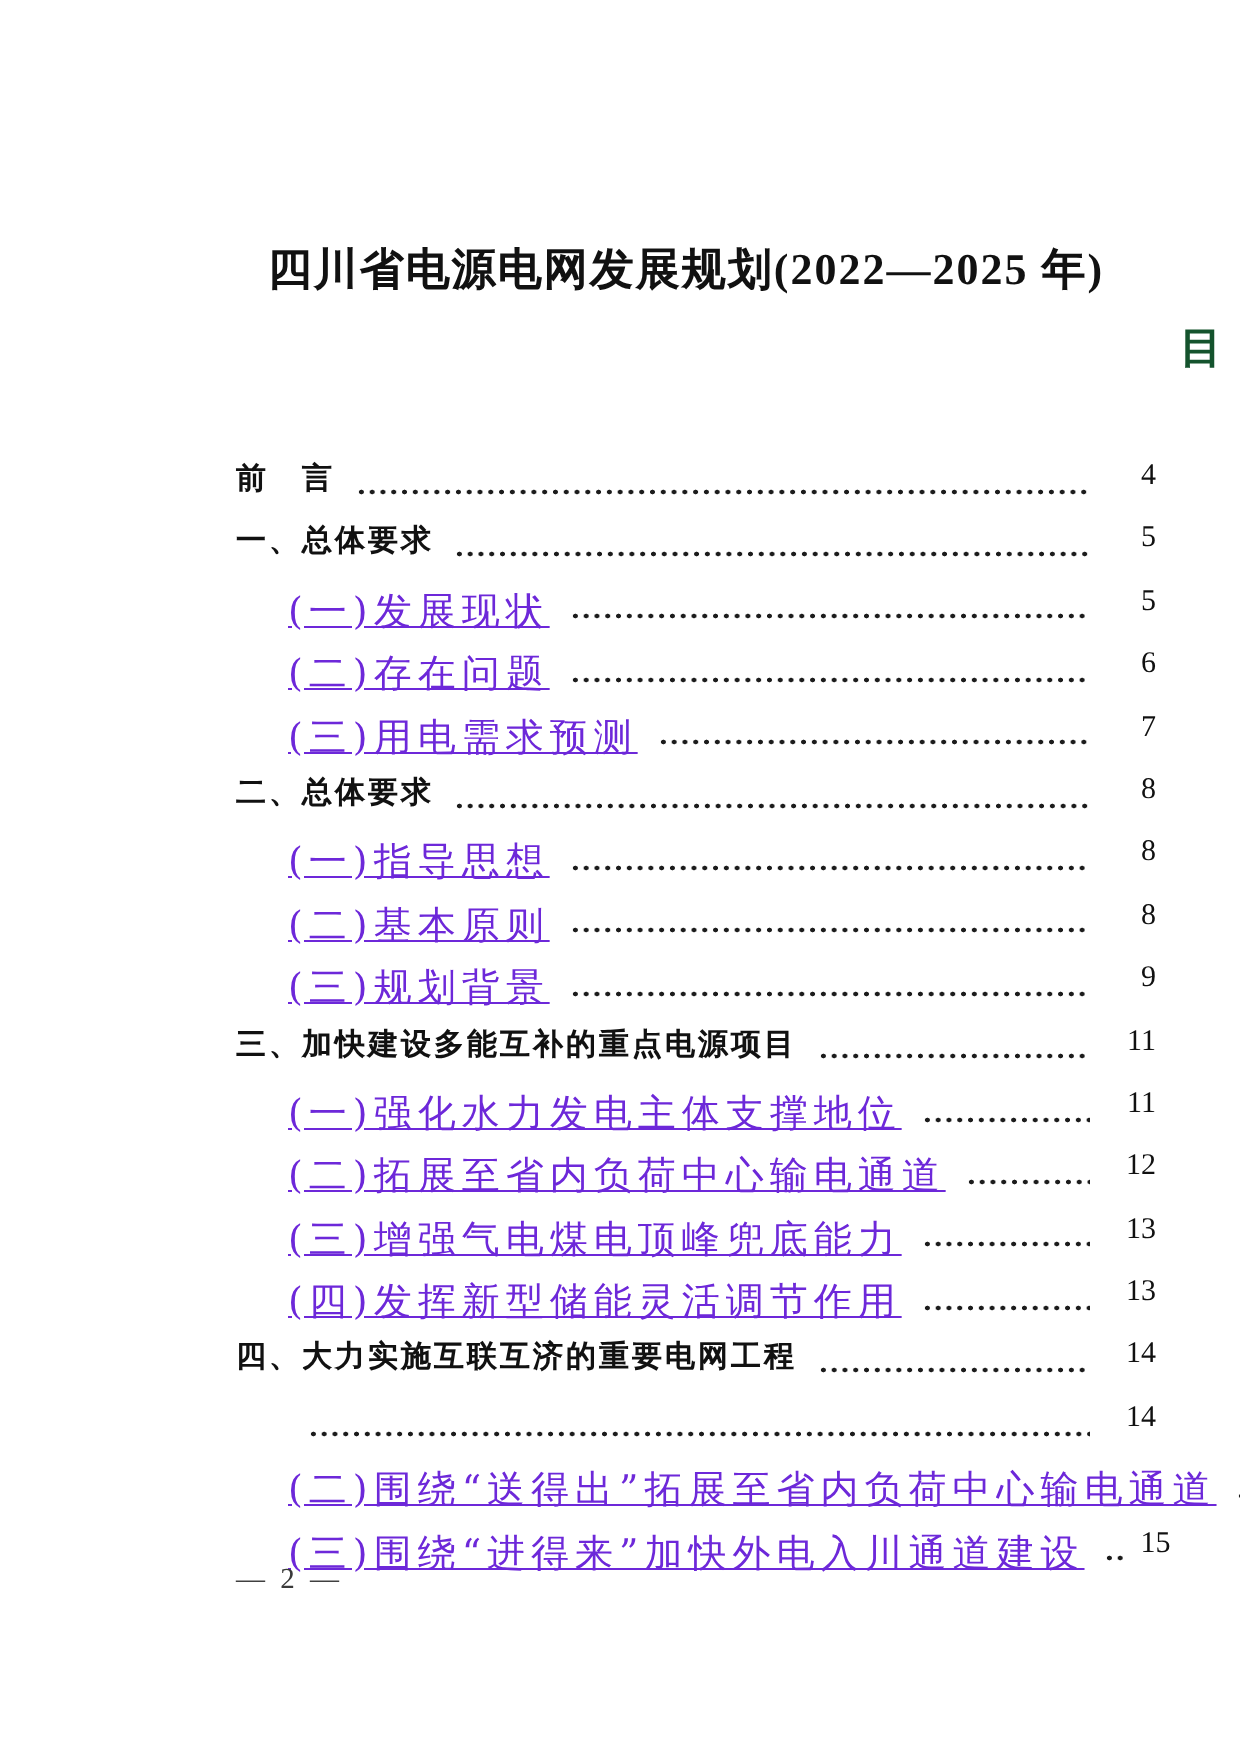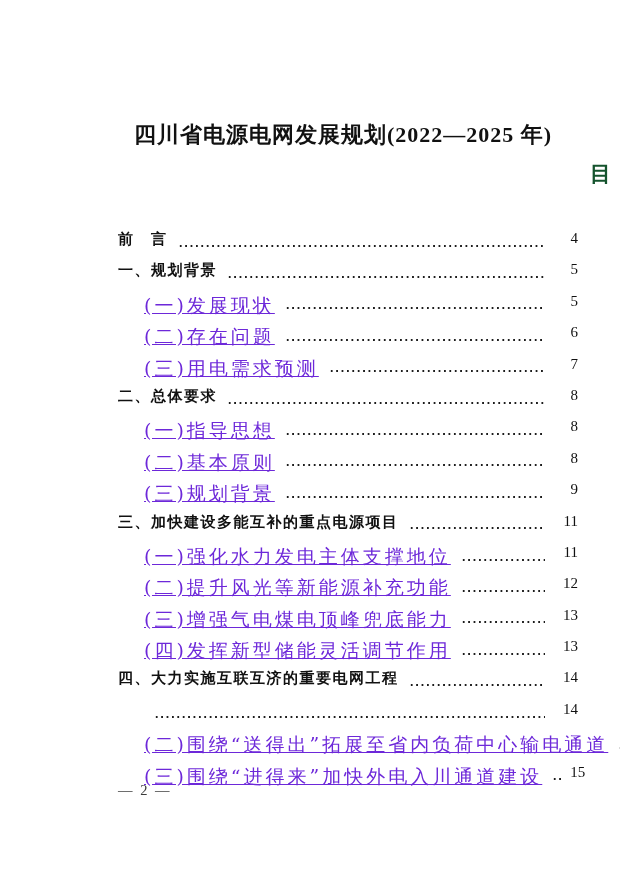--- a/index.html
+++ b/index.html
@@ -100,21 +100,21 @@
 
   <div class="toc-heading">目　录</div>
 
   <div class="toc-list">
       <div class="toc-row level-0">
     <span class="toc-label">前　言</span>
     <span class="toc-leader"></span>
     <span class="toc-page">4</span>
   </div>
       <div class="toc-row level-0">
-    <span class="toc-label">一、规划背景</span>
+    <span class="toc-label">一、总体要求</span>
     <span class="toc-leader"></span>
     <span class="toc-page">5</span>
   </div>
       <div class="toc-row level-1">
     <span class="toc-label">(一)发展现状</span>
     <span class="toc-leader"></span>
     <span class="toc-page">5</span>
   </div>
       <div class="toc-row level-1">
     <span class="toc-label">(二)存在问题</span>
@@ -150,21 +150,21 @@
     <span class="toc-label">三、加快建设多能互补的重点电源项目</span>
     <span class="toc-leader"></span>
     <span class="toc-page">11</span>
   </div>
       <div class="toc-row level-1">
     <span class="toc-label">(一)强化水力发电主体支撑地位</span>
     <span class="toc-leader"></span>
     <span class="toc-page">11</span>
   </div>
       <div class="toc-row level-1">
-    <span class="toc-label">(二)提升风光等新能源补充功能</span>
+    <span class="toc-label">(二)拓展至省内负荷中心输电通道</span>
     <span class="toc-leader"></span>
     <span class="toc-page">12</span>
   </div>
       <div class="toc-row level-1">
     <span class="toc-label">(三)增强气电煤电顶峰兜底能力</span>
     <span class="toc-leader"></span>
     <span class="toc-page">13</span>
   </div>
       <div class="toc-row level-1">
     <span class="toc-label">(四)发挥新型储能灵活调节作用</span>

